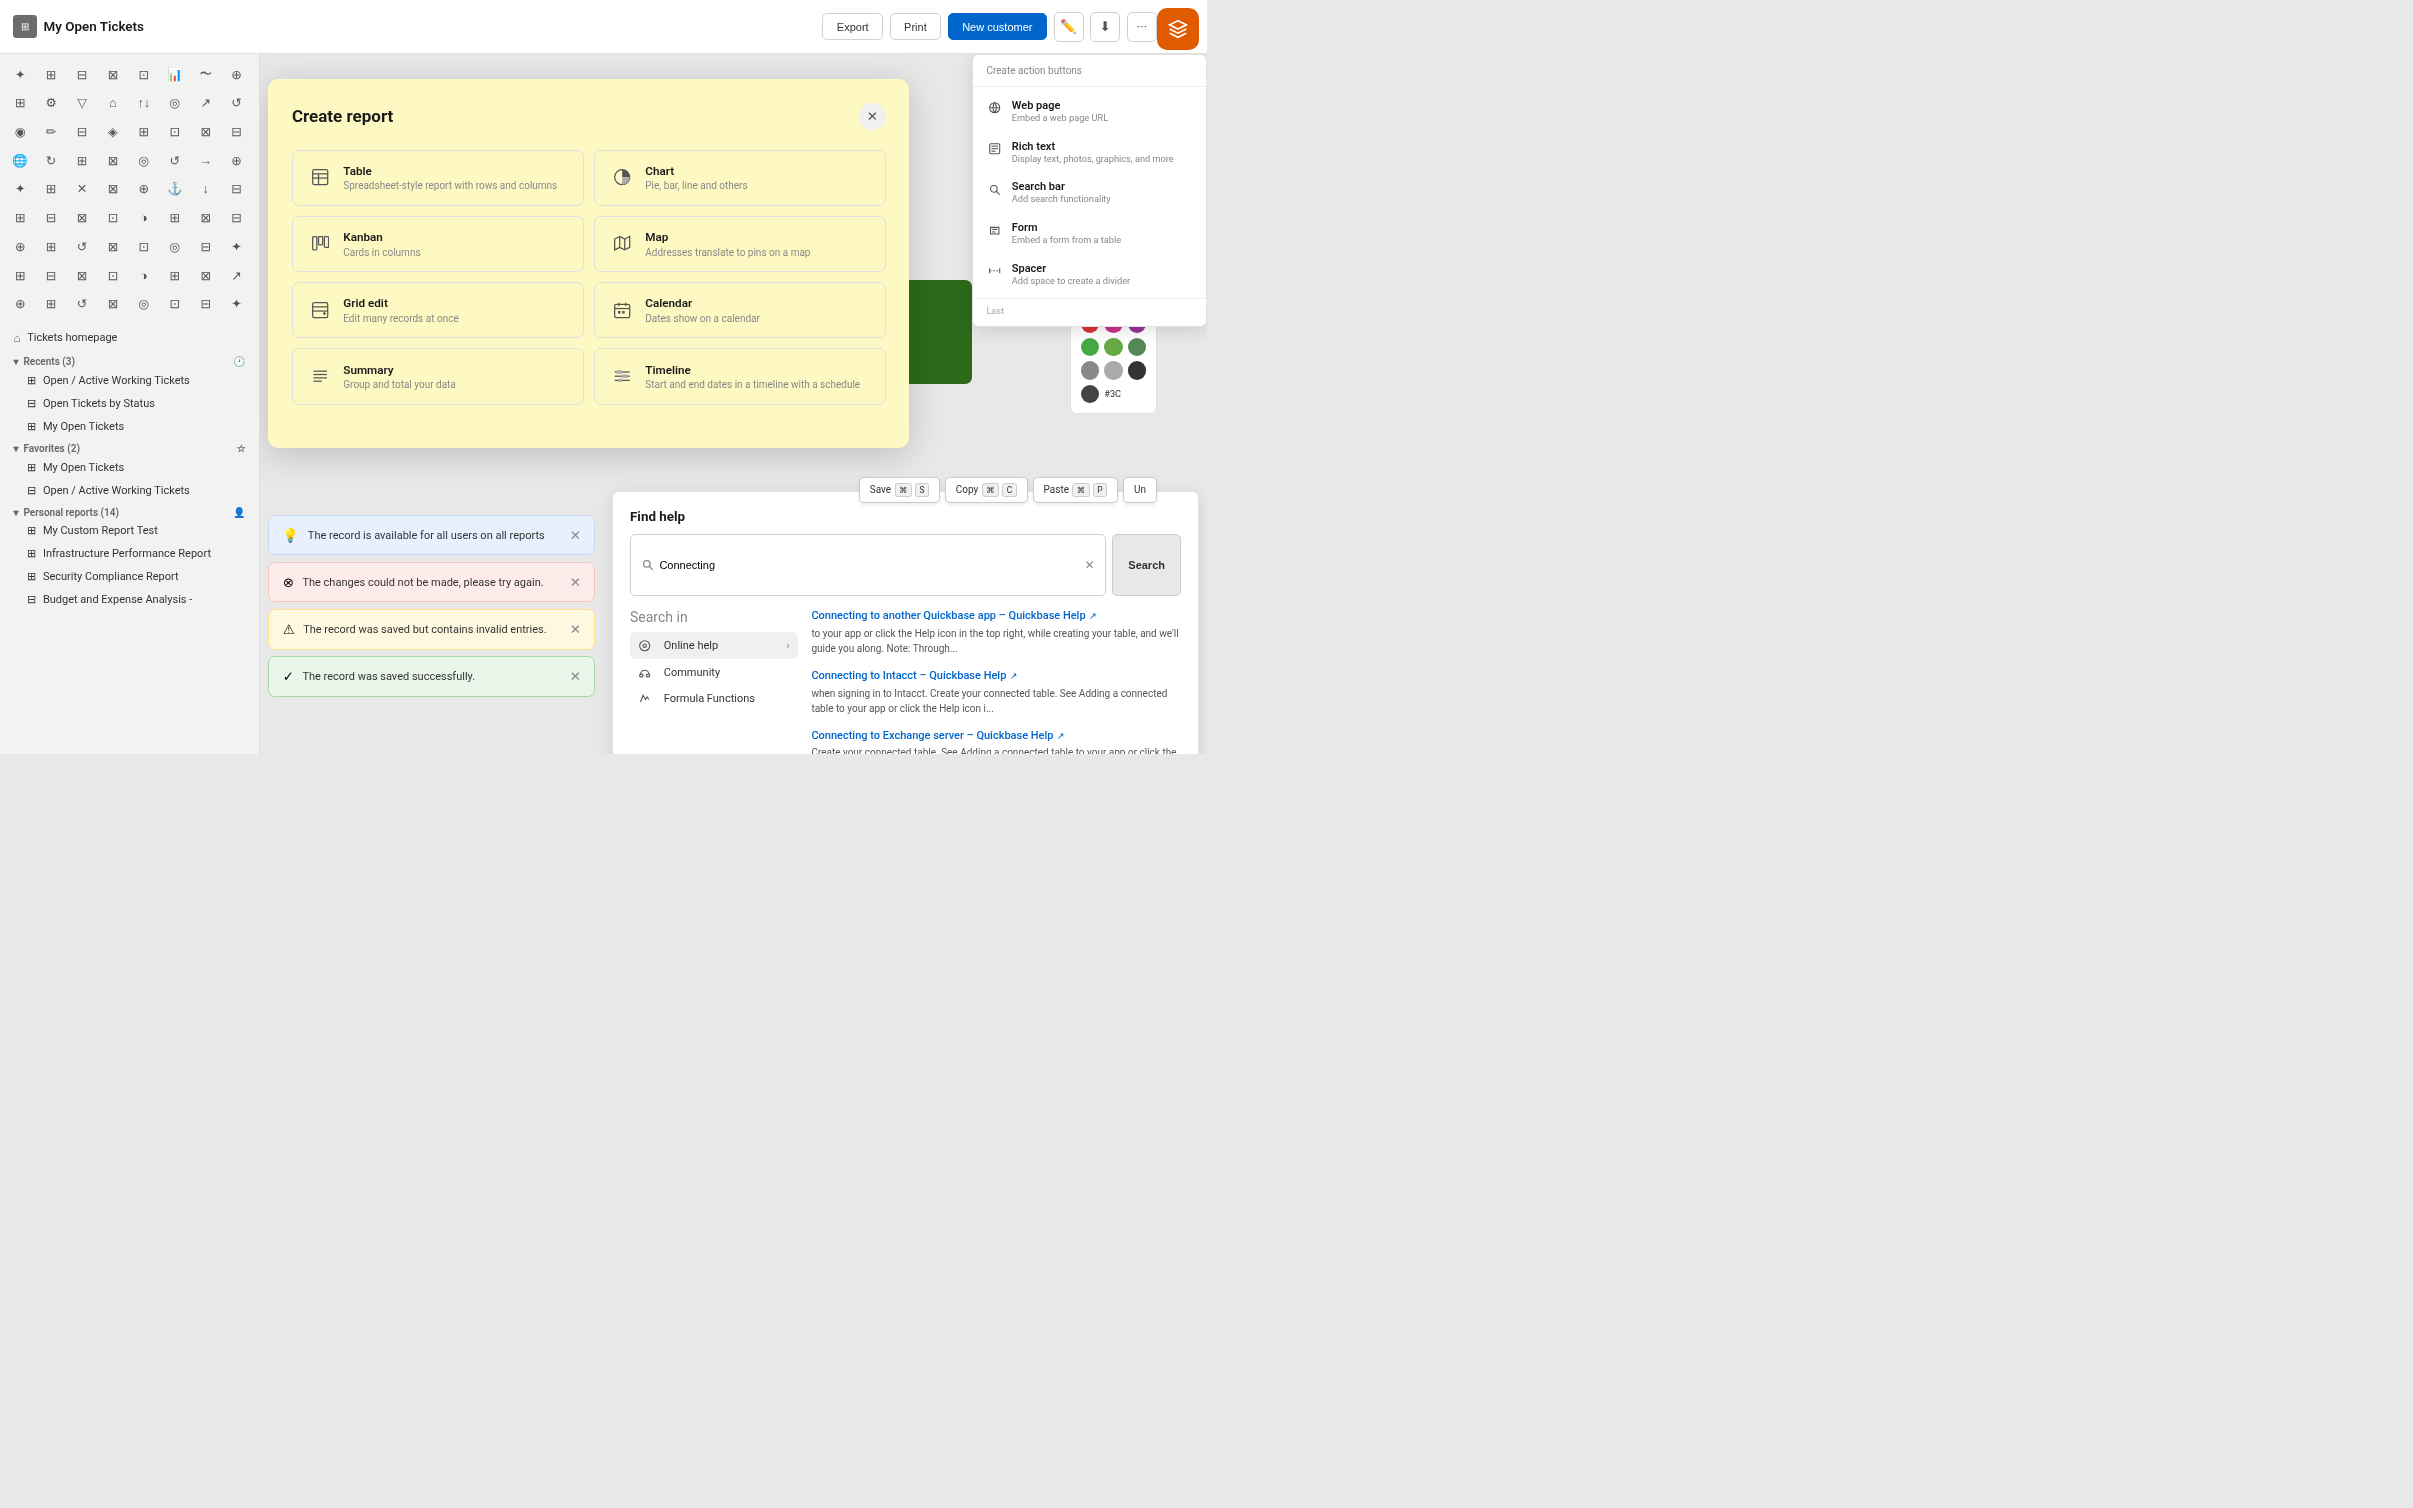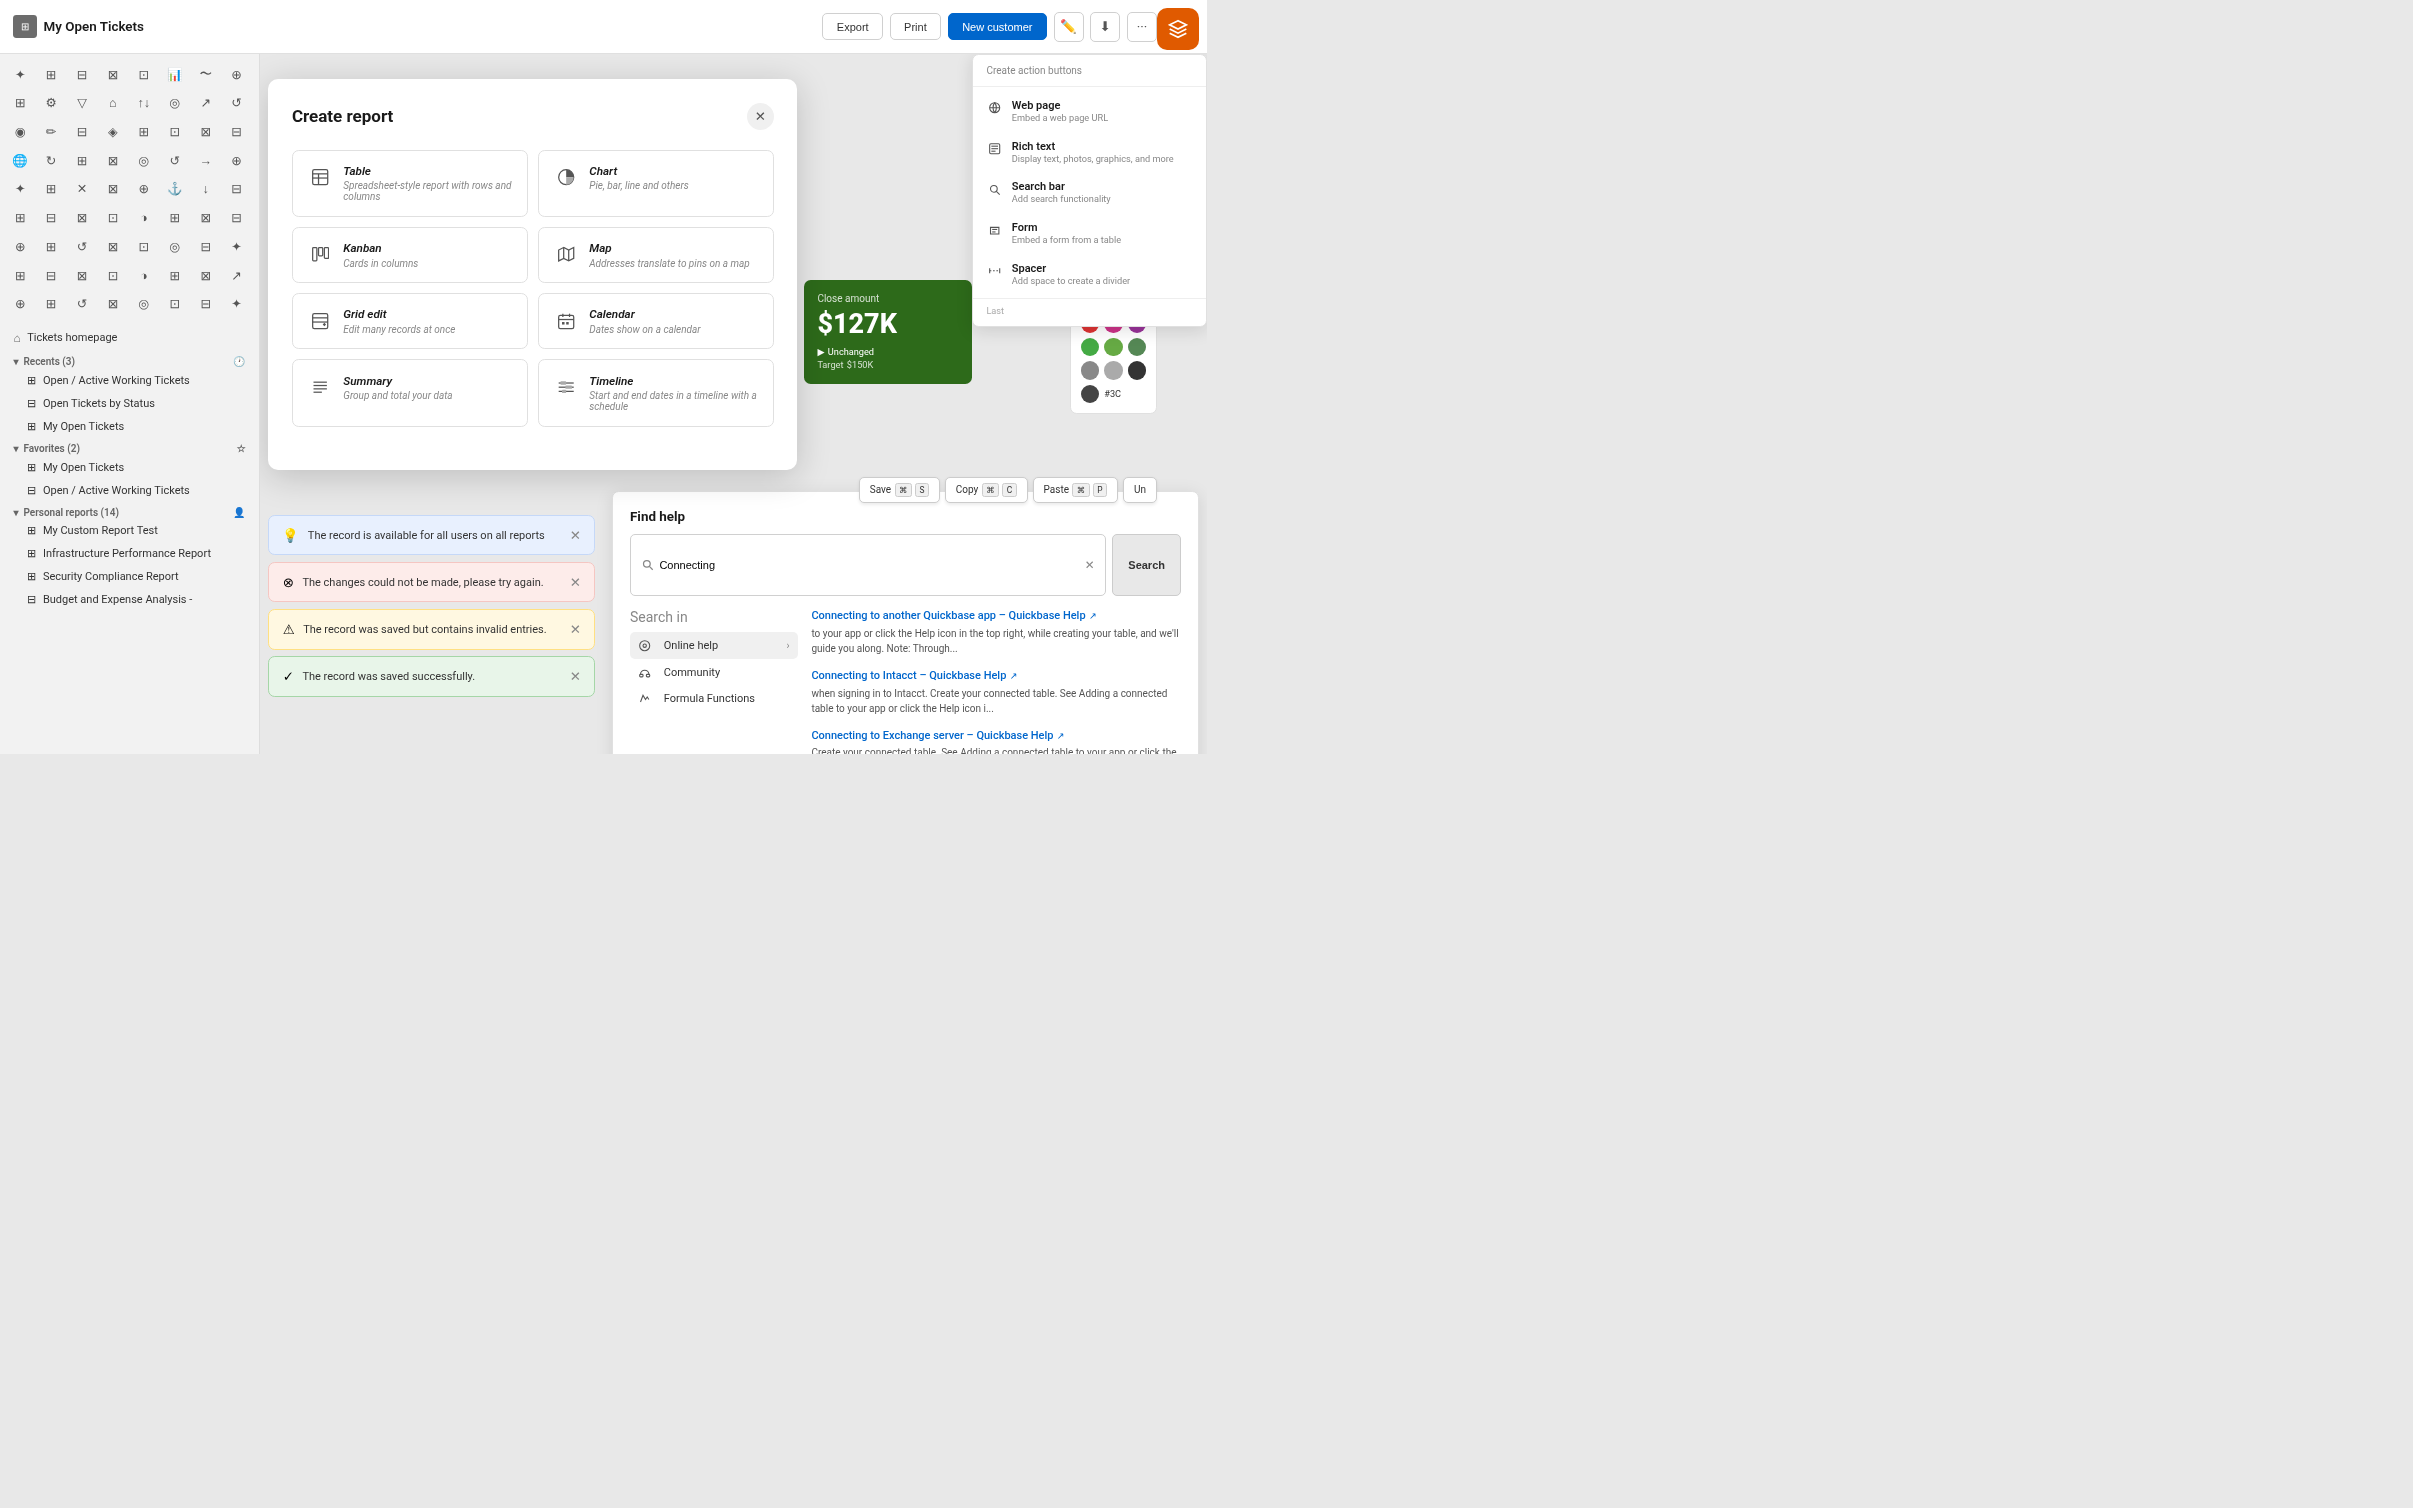--- a/index.html
+++ b/index.html
@@ -123,22 +123,22 @@
     .main-content {
       position: absolute;
       top: 54px; left: 260px;
       right: 0; bottom: 0;
       background: #e8e8e8;
       overflow: hidden;
     }
     .modal {
       position: absolute;
       top: 25px; left: 8.4px;
-      width: 529px;
-      background: #ffffff;
+      width: 641px;
+      background: #fef9c3;
       border-radius: 10px;
       box-shadow: 0 6.7px 34px rgba(0,0,0,0.18);
       z-index: 100;
       padding: 23.5px;
     }
     .modal-header {
       display: flex;
       align-items: center;
       justify-content: space-between;
       margin-bottom: 20px;
@@ -165,21 +165,20 @@
       margin-bottom: 20px;
     }
     .report-option {
       border: 0.8px solid #e0e0e0;
       border-radius: 6.7px;
       padding: 13.4px;
       cursor: pointer;
       display: flex;
       align-items: flex-start;
       gap: 10px;
-      font-style: italic;
     }
     .report-option-icon {
       width: 27px; height: 27px;
       display: flex; align-items: center; justify-content: center;
       color: #555;
       font-size: 15px;
       flex-shrink: 0;
     }
     .report-option-text h4 {
       font-size: 11.7px;

